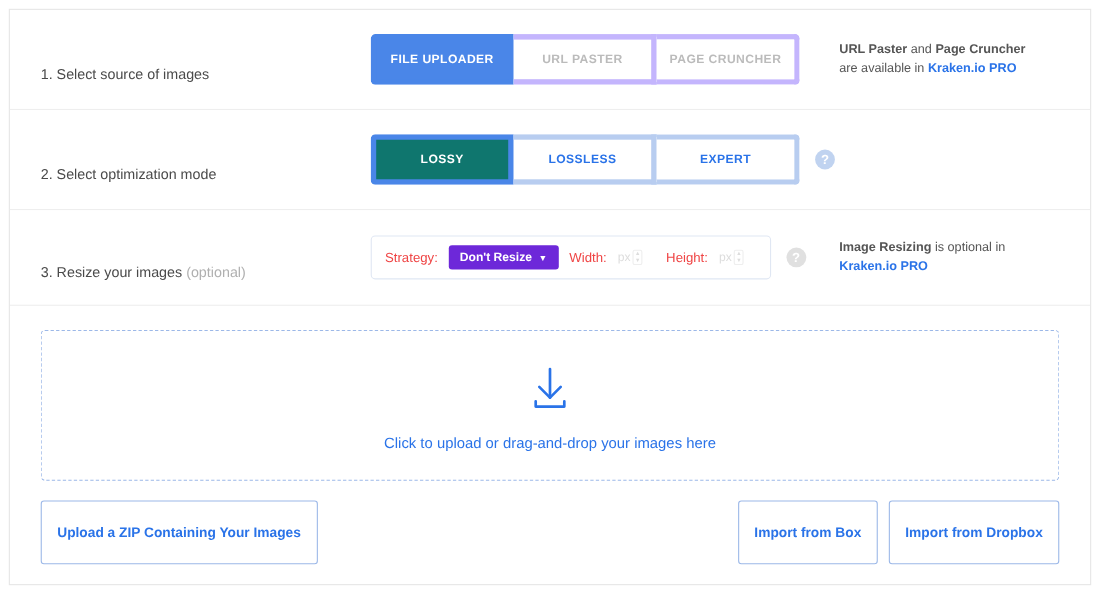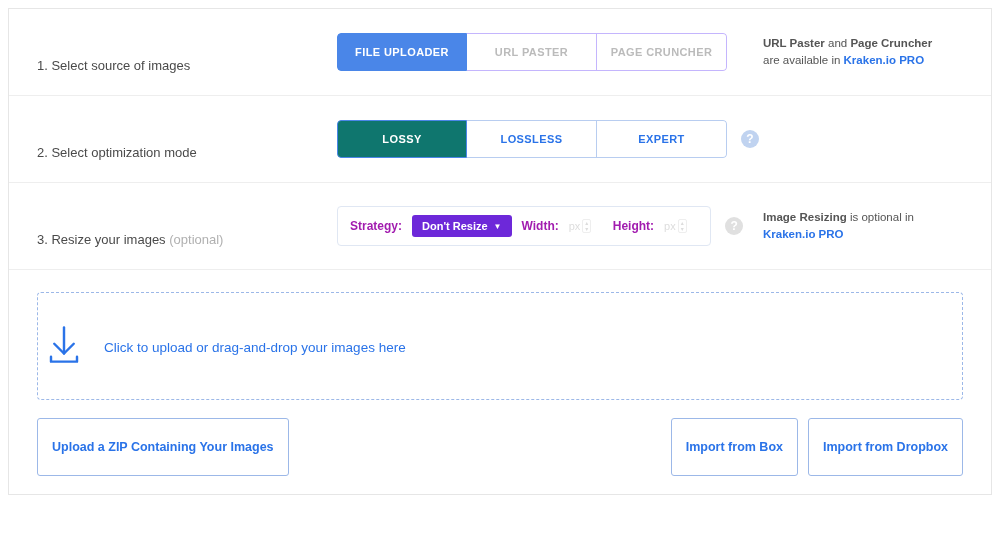--- a/index.html
+++ b/index.html
@@ -49,21 +49,21 @@
     overflow: hidden;
   }
   .seg-btn {
     min-width: 130px;
     padding: 12px 0;
     text-align: center;
     font-size: 11px;
     font-weight: 700;
     letter-spacing: 0.4px;
     cursor: pointer;
-    border: 1px solid #c4b5fd;
+    border: 5px solid #c4b5fd;
     background: #fff;
     color: #bbb;
   }
   .seg-btn + .seg-btn { border-left: none; }
   .seg-btn:first-child { border-radius: 4px 0 0 4px; }
   .seg-btn:last-child { border-radius: 0 4px 4px 0; }
   .seg-btn.active {
     background: #4a86e8;
     border-color: #4a86e8;
     color: #fff;
@@ -88,21 +88,21 @@
   .resize-box {
     border: 1px solid #e0e7f3;
     border-radius: 4px;
     padding: 8px 12px;
     display: inline-flex;
     align-items: center;
     font-size: 12px;
     color: #c7c7c7;
     gap: 10px;
   }
-  .resize-box .lbl { font-weight: 700; color: #a21caf; }
+  .resize-box .lbl { font-weight: 400; color: #ef4444; }
   .strategy-btn {
     background: #6d28d9;
     color: #fff;
     font-weight: 600;
     font-size: 11px;
     padding: 5px 10px;
     border-radius: 3px;
     display: inline-flex;
     align-items: center;
     gap: 6px;
@@ -129,21 +129,21 @@
   }
 
   .upload-section {
     padding: 22px 28px 18px;
   }
   .dropzone {
     border: 1px dashed #9cb8e8;
     border-radius: 4px;
     padding: 28px 0 26px;
     display: flex;
-    flex-direction: row;
+    flex-direction: column;
     align-items: center;
     gap: 14px;
     cursor: pointer;
     text-align: center;
   }
   .dropzone svg { width: 52px; height: 52px; }
   .dropzone-text {
     color: #2a73e8;
     font-size: 13.5px;
     font-weight: 500;

